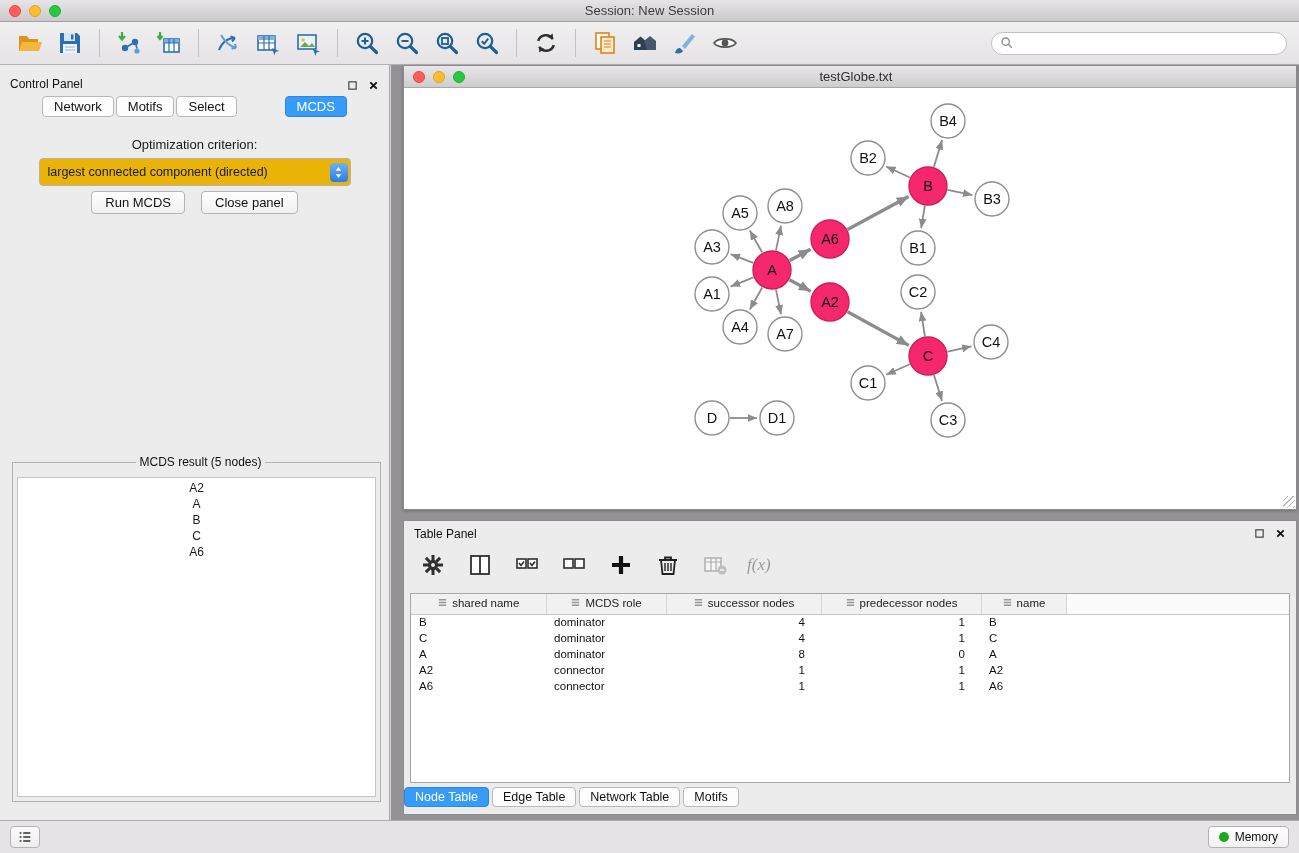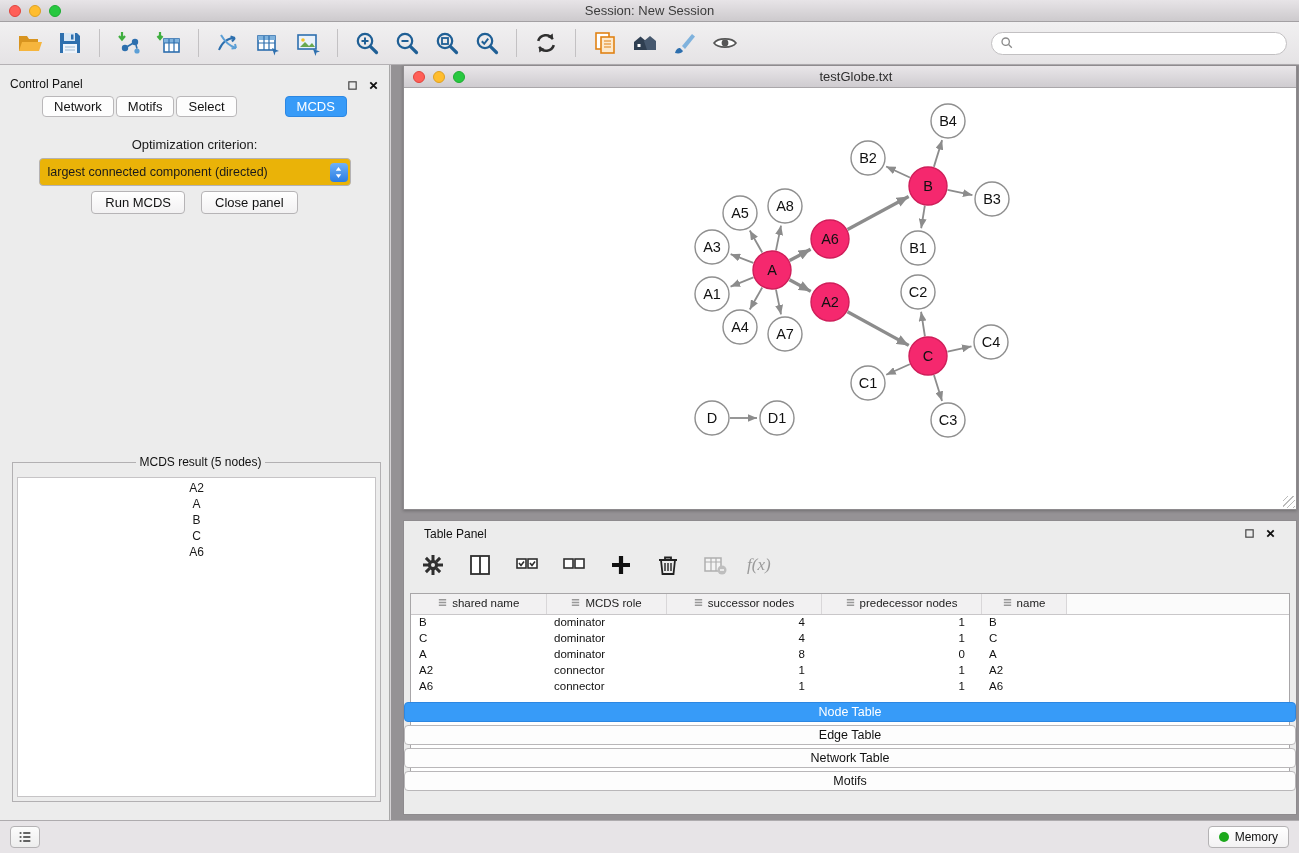--- a/index.html
+++ b/index.html
@@ -52,33 +52,33 @@
   .frame-titlebar{position:relative;height:22px;background:linear-gradient(#e9e6e9,#cfccd0);border-bottom:1px solid #aaa7aa;}
   .frame-titlebar .lights{top:5px;}
   .frame-title{position:absolute;left:0;right:0;top:3px;text-align:center;font-size:13px;color:#2e2e2e;padding-left:12px;}
   .frame-body{position:absolute;left:0;right:0;top:22px;bottom:0;background:#fff;overflow:hidden;}
   #graph-svg{display:block;}
   #graph-svg text{font-family:"Liberation Sans",sans-serif;}
   .grip{position:absolute;right:1px;bottom:1px;width:12px;height:12px;background:repeating-linear-gradient(135deg,transparent 0 3px,#bbb 3px 4px);}
 
   
   .table-panel{position:absolute;left:12px;right:2px;top:455px;bottom:5px;background:#ececec;border:1px solid #8e8b8e;}
-  .tp-header{display:flex;align-items:center;height:25px;padding:0 20px;}
+  .tp-header{display:flex;align-items:center;height:25px;padding:0 10px;}
   .tp-toolbar{display:flex;align-items:center;height:38px;padding-left:14px;gap:17px;}
   .tp-toolbar .tbico{margin:0;}
   .fx{font-family:"Liberation Serif",serif;font-style:italic;font-size:17px;color:#9a9a9a;}
   .table-wrap{position:absolute;left:6px;right:6px;top:72px;height:190px;background:#fff;border:1px solid #a8a6a8;overflow:hidden;}
   table{border-collapse:collapse;table-layout:fixed;width:100%;}
   th{background:#f2f1f2;border-right:1px solid #d9d7d9;border-bottom:1px solid #c9c7c9;font-weight:normal;font-size:11.5px;height:20px;text-align:center;color:#222;white-space:nowrap;}
   th.filler{background:#fbfbfb;border-right:none;}
   td{font-size:11.5px;height:16px;padding:0 0 0 8px;white-space:nowrap;color:#111;}
   td.num{text-align:right;padding:0 16px 0 0;}
   .col-ico{display:inline-block;vertical-align:-1px;margin-right:4px;}
   .col-ico svg{width:11px;height:11px;}
-  .tp-tabs{position:absolute;bottom:23px;left:0;right:0;display:flex;gap:3px;flex-direction:column;}
+  .tp-tabs{position:absolute;bottom:7px;left:0;right:0;display:flex;gap:3px;}
   .tp-tab{font-family:inherit;font-size:12.5px;padding:2px 10px;background:#fdfdfd;border:1px solid #b9b7b9;border-radius:4px;color:#111;}
   .tp-tab.active{background:#379bf8;border-color:#2c87e2;color:#fff;}
 
   
   .statusbar{position:absolute;left:0;right:0;bottom:0;height:33px;background:#e7e4e7;border-top:1px solid #aeabae;display:flex;align-items:center;justify-content:space-between;padding:0 10px;}
   .status-left-btn{width:30px;height:22px;background:linear-gradient(#fcfcfc,#ededed);border:1px solid #b4b2b4;border-radius:4px;display:flex;align-items:center;justify-content:center;}
   .status-left-btn svg{width:16px;height:16px;display:block;}
   .memory-btn{display:flex;align-items:center;gap:6px;background:linear-gradient(#ffffff,#f3f2f3);border:1px solid #b4b2b4;border-radius:4px;padding:3px 10px;font-size:12px;font-family:inherit;color:#111;}
   .mem-dot{width:10px;height:10px;border-radius:50%;background:#1ca81c;display:inline-block;}
 </style>

